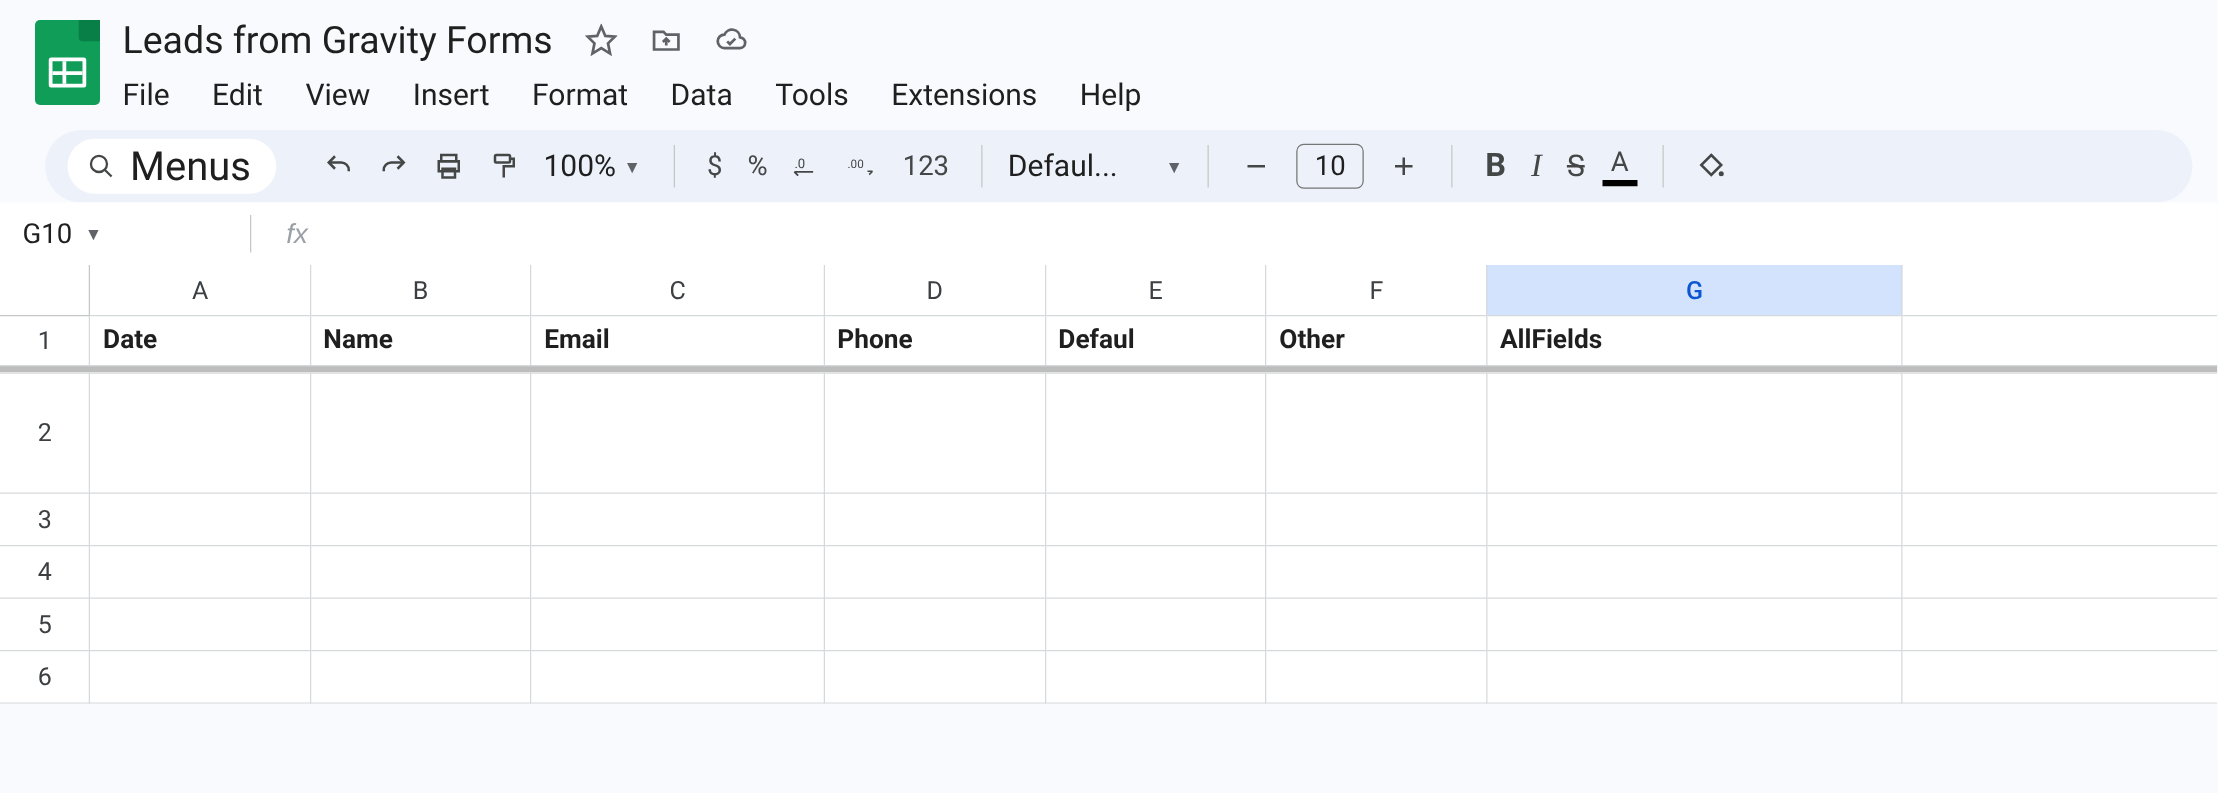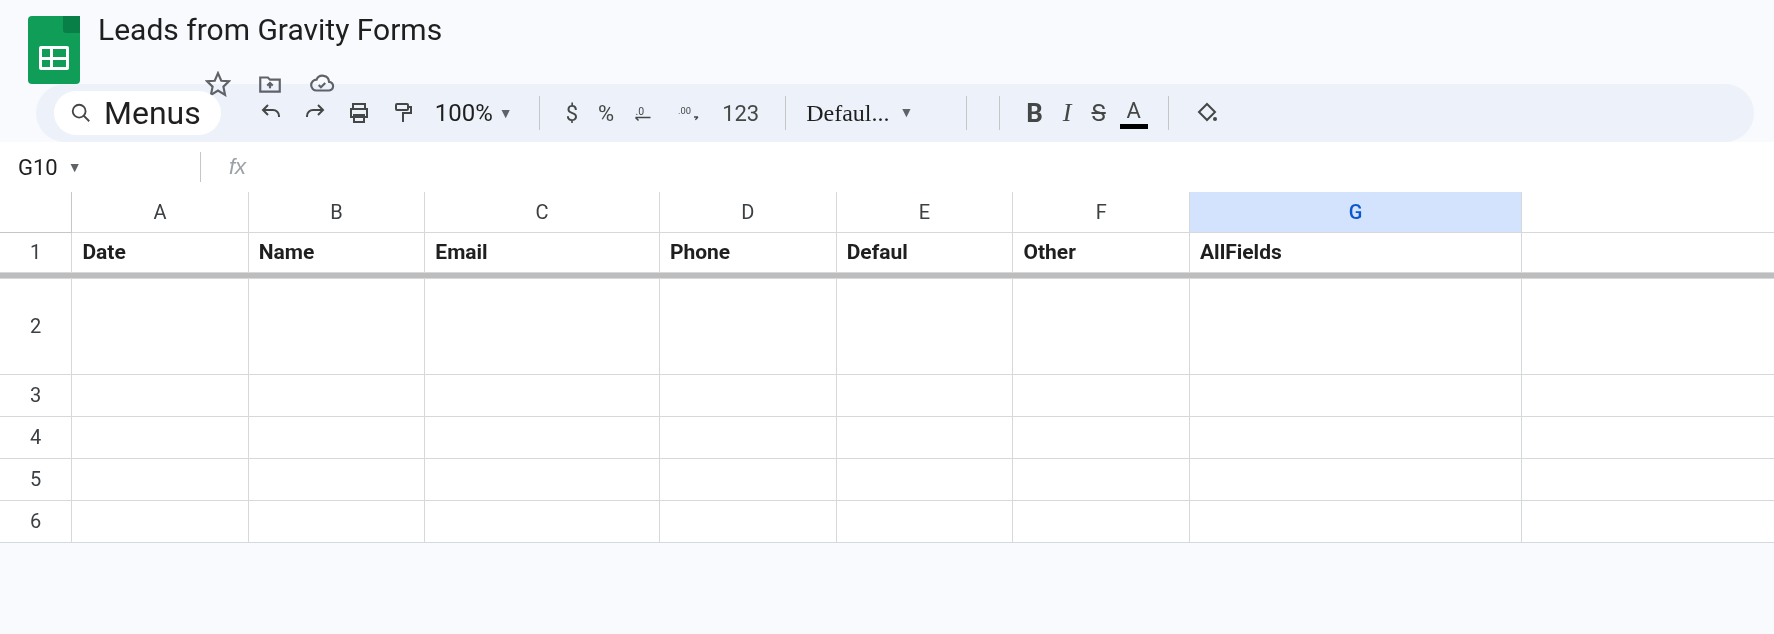--- a/index.html
+++ b/index.html
@@ -43,21 +43,21 @@
   }
   .logo-grid::before, .logo-grid::after {
     content:"";
     position:absolute;
     background:#fff;
   }
   .logo-grid::before { left:8px; top:0; width:3px; height:100%; }
   .logo-grid::after  { left:0; top:8px; width:100%; height:3px; }
 
   .title-area { display:flex; flex-direction:column; }
-  .title-row { display:flex; align-items:center; gap:22px; height:44px;flex-direction:column;}
+  .title-row { display:flex; align-items:center; gap:22px; height:44px;}
   .doc-title {
     font-size: 30px;
     font-weight: 400;
     color: #1f1f1f;
     padding: 2px 4px;
   }
   .title-icons { display:flex; gap:26px; align-items:center; }
   .title-icon { width:26px; height:26px; color:#5f6368; display:flex; align-items:center; justify-content:center; cursor:pointer;}
   .menubar {
     display:flex;
@@ -101,21 +101,21 @@
   }
   .tbtn svg { width:24px; height:24px; }
   .zoom { display:flex; align-items:center; gap:6px; font-size:24px; color:#1f1f1f; padding:0 6px; cursor:pointer;}
   .vdiv {
     width:1px; height:34px; background:#c4c7c5; margin:0 12px;
   }
   .tool-text { font-size:22px; color:#444746; padding:0 6px; cursor:pointer;}
   .font-sel {
     display:flex; align-items:center; gap:10px;
     font-size:24px; color:#1f1f1f; width:140px; cursor:pointer;
-    font-family:Liberation Serif, serif;
+    justify-content:space-between;
   }
   .size-group { display:flex; align-items:center; gap:14px;}
   .size-box {
     border:1px solid #747775;
     border-radius:6px;
     width:54px; height:36px;
     display:flex; align-items:center; justify-content:center;
     font-size:22px;
     background:transparent;
     color:#1f1f1f;
@@ -222,20 +222,31 @@
             </svg>
         </div>
         <div class="title-icon">
           <svg viewBox="0 0 24 24" fill="none" stroke="#5f6368" stroke-width="2">
               <path d="M7 18a5 5 0 010-10 6 6 0 0111.5 2A4 4 0 0118 18H7z"></path>
               <path d="M9 13l2 2 4-4"></path>
             </svg>
         </div>
       </div>
     </div>
+    <div class="menubar">
+      <span class="menubar-item">File</span>
+      <span class="menubar-item">Edit</span>
+      <span class="menubar-item">View</span>
+      <span class="menubar-item">Insert</span>
+      <span class="menubar-item">Format</span>
+      <span class="menubar-item">Data</span>
+      <span class="menubar-item">Tools</span>
+      <span class="menubar-item">Extensions</span>
+      <span class="menubar-item">Help</span>
+    </div>
   </div>
 </div>
 
 <div class="toolbar-wrap">
   <div class="toolbar">
     <div class="menus-pill">
       <svg width="22" height="22" viewBox="0 0 24 24" fill="none" stroke="#444746" stroke-width="2">
           <circle cx="10" cy="10" r="7"></circle>
           <line x1="21" y1="21" x2="15" y2="15"></line>
         </svg>
@@ -286,20 +297,34 @@
           <path d="M24 18 L30 18 M30 18 L26 22" stroke="#444746" stroke-width="2" fill="none"></path>
         </svg>
     </div>
     <div class="tool-text">123</div>
     <div class="vdiv"></div>
     <div class="font-sel">
       <span>Defaul...</span>
       <span class="caret">▼</span>
     </div>
     <div class="vdiv"></div>
+    <div class="size-group">
+      <div class="tbtn">
+        <svg viewBox="0 0 24 24" stroke="#444746" stroke-width="2">
+            <line x1="5" y1="12" x2="19" y2="12"></line>
+          </svg>
+      </div>
+      <div class="size-box">10</div>
+      <div class="tbtn">
+        <svg viewBox="0 0 24 24" stroke="#444746" stroke-width="2">
+            <line x1="5" y1="12" x2="19" y2="12"></line>
+            <line x1="12" y1="5" x2="12" y2="19"></line>
+          </svg>
+      </div>
+    </div>
     <div class="vdiv"></div>
     <div class="tool-text" style="font-weight:700;font-size:26px;">B</div>
     <div class="tool-text" style="font-style:italic;font-family:Georgia,serif;font-size:26px;">I</div>
     <div class="tool-text" style="text-decoration:line-through;font-size:24px;">S</div>
     <div class="txtcolor">
       <span style="font-size:22px;">A</span>
       <div class="txtcolor-bar"></div>
     </div>
     <div class="vdiv"></div>
     <div class="tbtn">

